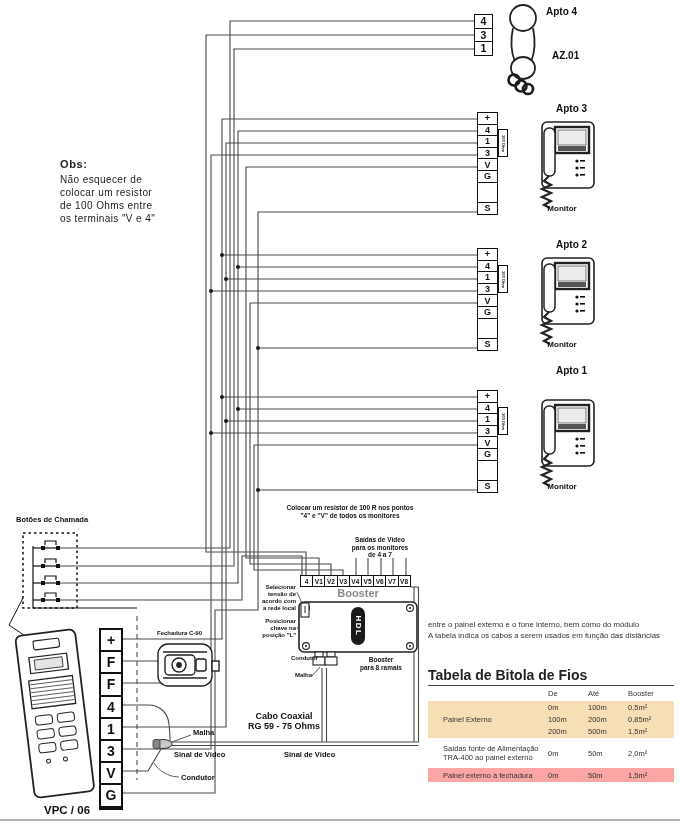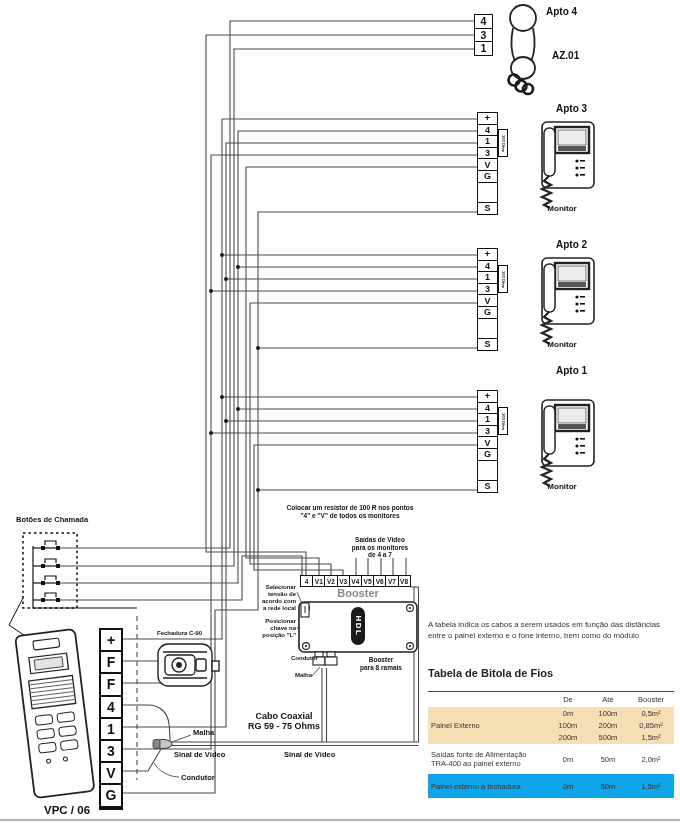--- a/index.html
+++ b/index.html
@@ -25,25 +25,25 @@
             z-index:2;display:flex;align-items:center;justify-content:center;}
   .resistor span{font-size:4px;font-weight:bold;transform:rotate(90deg);white-space:nowrap;}
   .h-apto{font-weight:bold;font-size:10px;}
   .tinyb{font-weight:bold;font-size:6.5px;line-height:7.5px;text-align:center;}
   .tinyr{font-weight:bold;font-size:6px;line-height:7px;text-align:right;}
   .small-lbl{font-weight:bold;font-size:7.5px;}
   .obs{font-size:10px;line-height:13px;letter-spacing:.4px;color:#222;}
   .obs .t{font-weight:bold;font-size:11px;margin-bottom:2px;letter-spacing:.6px;}
   
   #tblwrap{position:absolute;left:428px;top:667px;width:246px;z-index:4;font-size:7.5px;color:#333;}
-  #tbl-title{font-weight:bold;font-size:11px;color:#222;border-bottom:1.4px solid #444;
-             padding-bottom:12px;margin-bottom:1px;}
+  #tbl-title{font-weight:bold;font-size:14px;color:#222;border-bottom:1.4px solid #444;
+             padding-bottom:2px;margin-bottom:1px;}
   .trow{display:flex;align-items:center;}
-  .tlabel{flex:1;padding-left:3px;}
-  .tcol{width:40px;text-align:center;}
+  .tlabel{flex:1;padding-left:15px;}
+  .tcol{width:40px;text-align:left;}
   .tcol.b{width:46px;}
   .tgroup{margin-top:2px;}
   .vrow{display:flex;height:12.4px;align-items:center;}
 </style>
 </head>
 <body>
 
 <div id="stage">
 
   <svg id="wires" width="680" height="823" viewBox="0 0 680 823">
@@ -262,20 +262,27 @@
   <div class="lbl" style="left:552px;top:50px;font-weight:bold;font-size:10px">AZ.01</div>
 
   <div class="lbl h-apto" style="left:556px;top:103px">Apto 3</div>
   <div class="lbl h-apto" style="left:556px;top:239px">Apto 2</div>
   <div class="lbl h-apto" style="left:556px;top:365px">Apto 1</div>
 
   <div class="lbl" style="left:524px;top:204px;width:76px;text-align:center;font-weight:bold;font-size:8px">Monitor</div>
   <div class="lbl" style="left:524px;top:340px;width:76px;text-align:center;font-weight:bold;font-size:8px">Monitor</div>
   <div class="lbl" style="left:524px;top:482px;width:76px;text-align:center;font-weight:bold;font-size:8px">Monitor</div>
 
+  <div class="lbl obs" style="left:60px;top:158px">
+    <div class="t">Obs:</div>
+    <div>Não esquecer de</div>
+    <div>colocar um resistor</div>
+    <div>de 100 Ohms entre</div>
+    <div>os terminais "V e 4"</div>
+  </div>
 
   <div class="strip big" style="left:474px;top:14px">
     <div class="c">4</div>
     <div class="c">3</div>
     <div class="c">1</div>
   </div>
 
   <div class="strip" style="left:477px;top:112px">
     <div class="c">+</div>
     <div class="c">4</div>
@@ -379,22 +386,22 @@
     <div class="c">F</div>
     <div class="c">F</div>
     <div class="c">4</div>
     <div class="c">1</div>
     <div class="c">3</div>
     <div class="c">V</div>
     <div class="c">G</div>
   </div>
 
   <div class="lbl" style="left:428px;top:620px;font-size:7.8px;line-height:10.5px;color:#333">
+    <div>entre o painel externo e o fone interno, bem como do módulo</div>
     <div>A tabela indica os cabos a serem usados em função das distâncias</div>
-    <div>entre o painel externo e o fone interno, bem como do módulo</div>
   </div>
 
   <div id="tblwrap">
     <div id="tbl-title">Tabela de Bitola de Fios</div>
     <div class="trow" style="height:12px">
       <div class="tlabel"></div>
       <div class="tcol">De</div>
       <div class="tcol">Até</div>
       <div class="tcol b">Booster</div>
     </div>
@@ -420,21 +427,21 @@
     </div>
     <div class="tgroup trow" style="height:26px">
       <div class="tlabel">
         <div>Saídas fonte de Alimentação</div>
         <div>TRA-400 ao painel externo</div>
       </div>
       <div class="tcol">0m</div>
       <div class="tcol">50m</div>
       <div class="tcol b">2,0m²</div>
     </div>
-    <div class="tgroup trow" style="height: 24px; background: #0ea5e9;">
+    <div class="tgroup trow" style="height: 14px; background: #fca5a5;">
       <div class="tlabel">Painel externo à fechadura</div>
       <div class="tcol">0m</div>
       <div class="tcol">50m</div>
       <div class="tcol b">1,5m²</div>
     </div>
   </div>
 
   <div style="position:absolute;left:0;top:819px;width:680px;height:2px;background:#b5b5b5;z-index:4"></div>
 </div>
 

